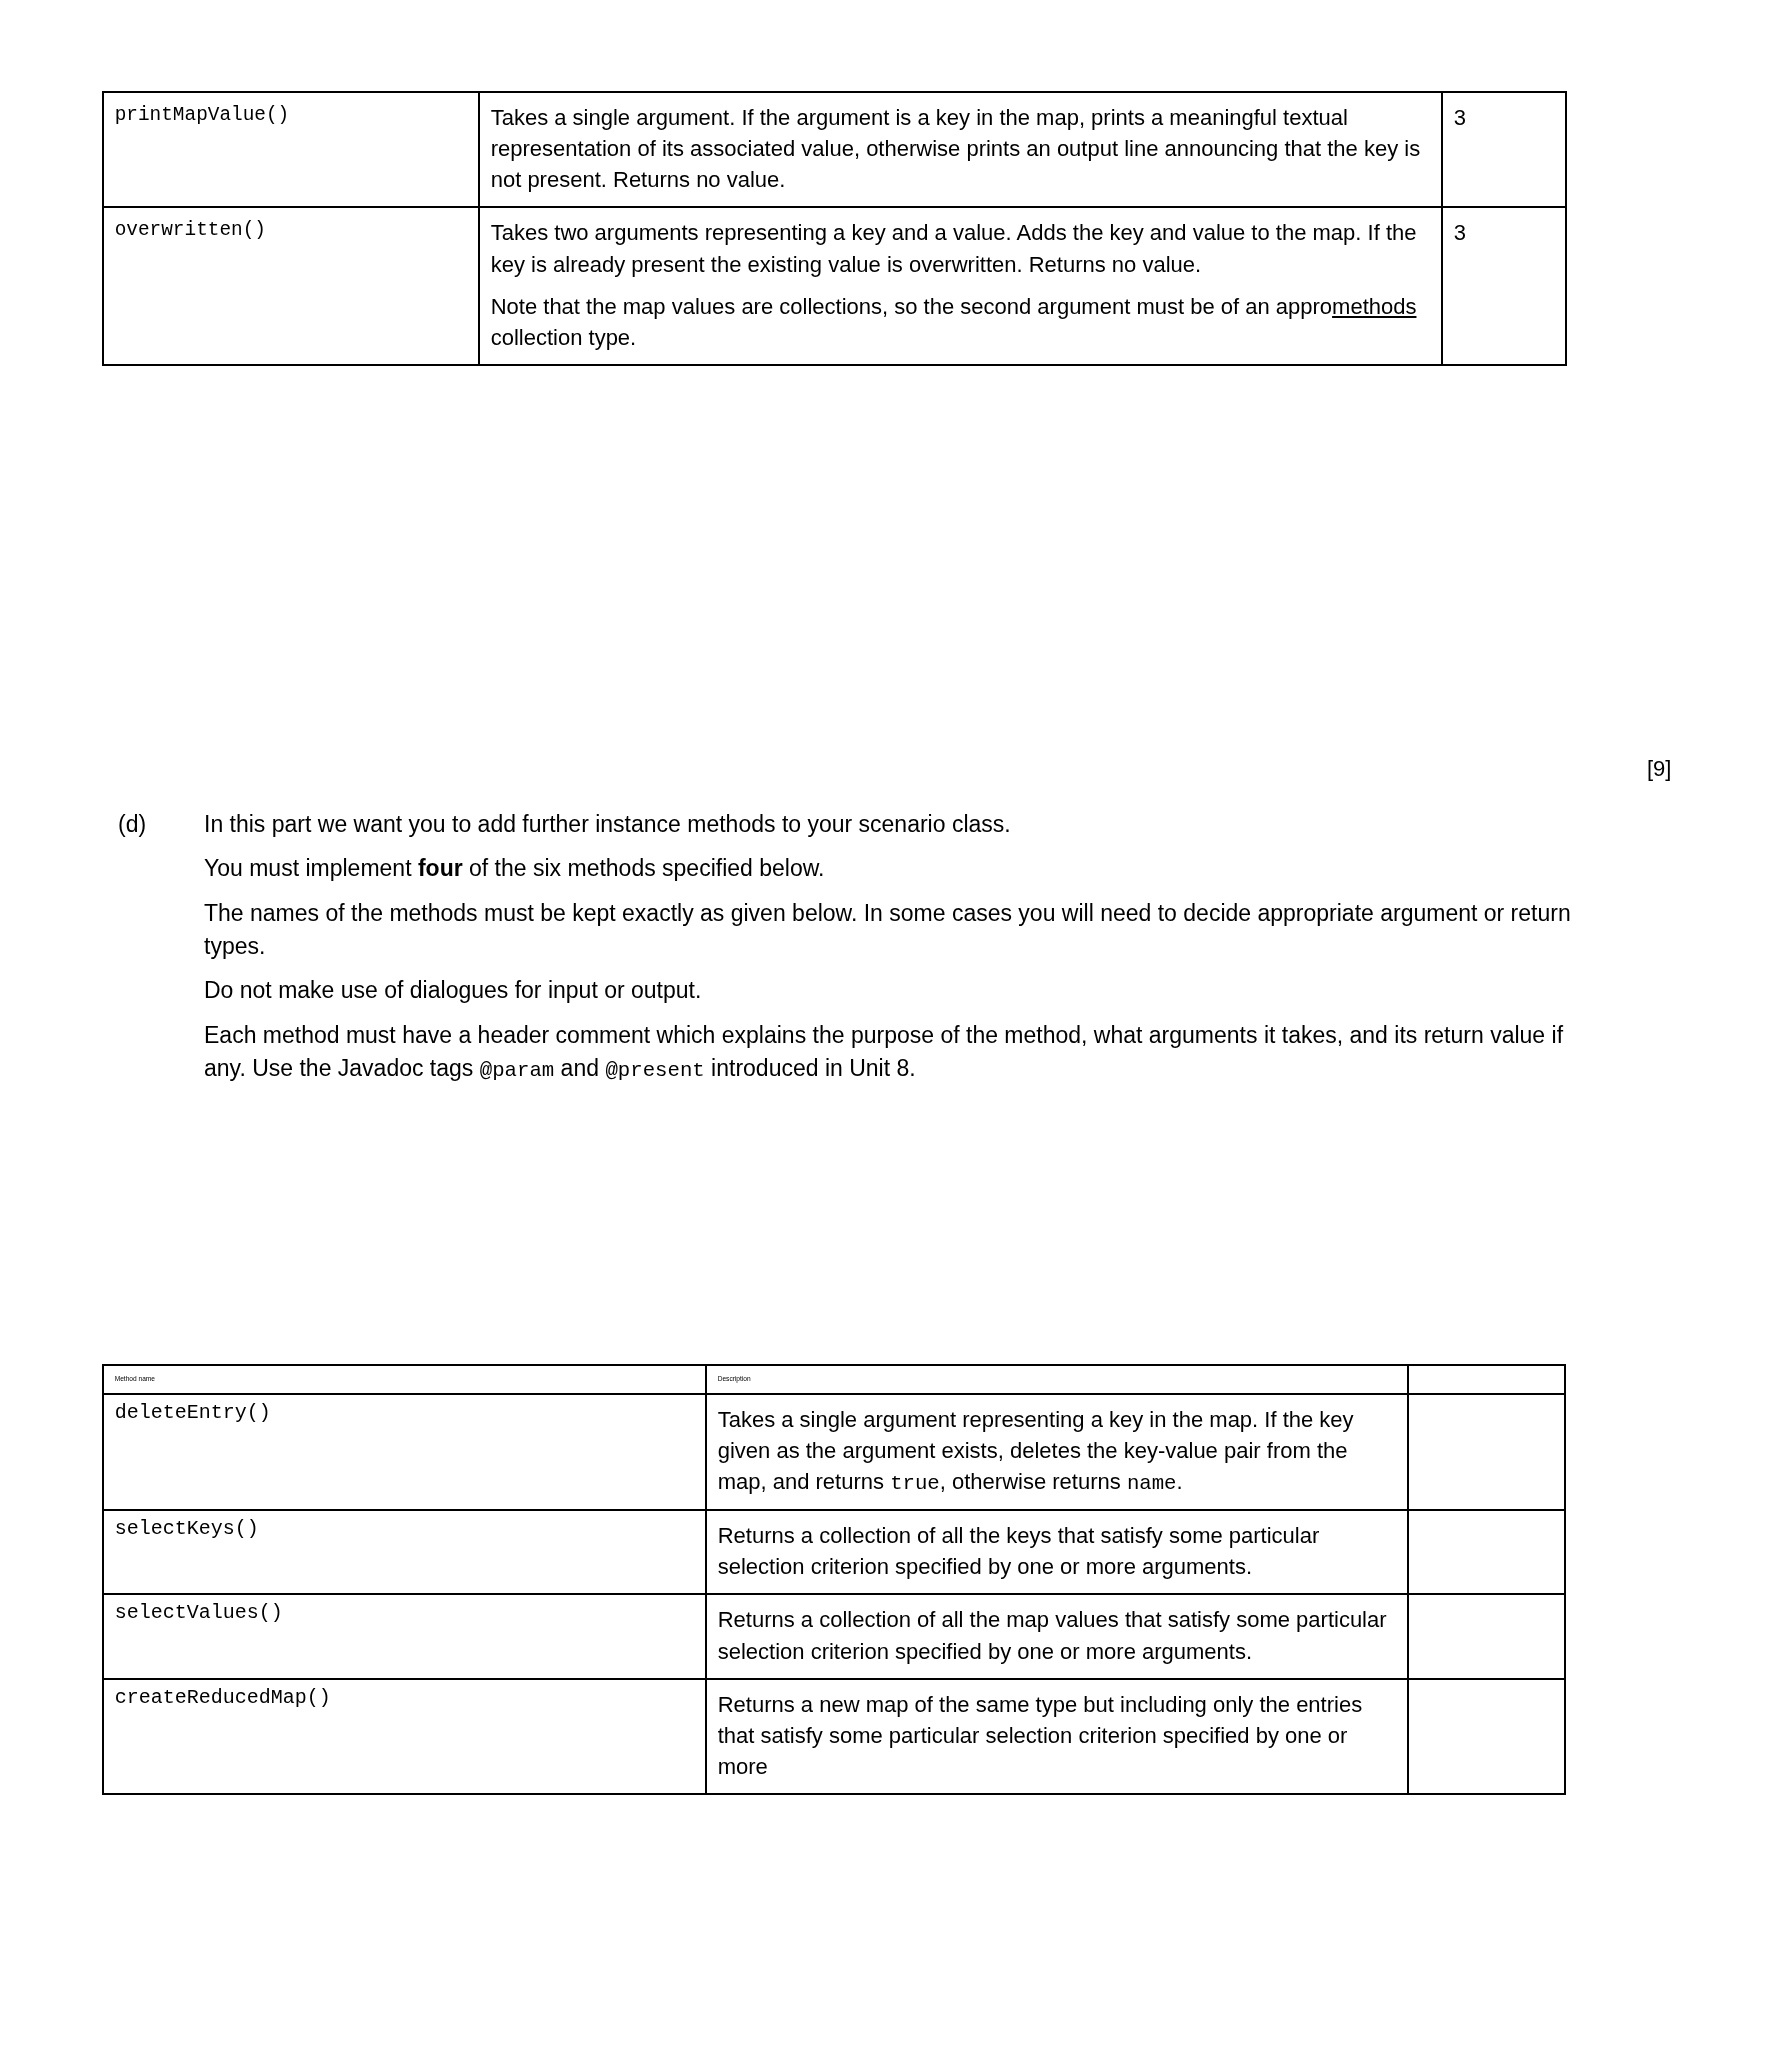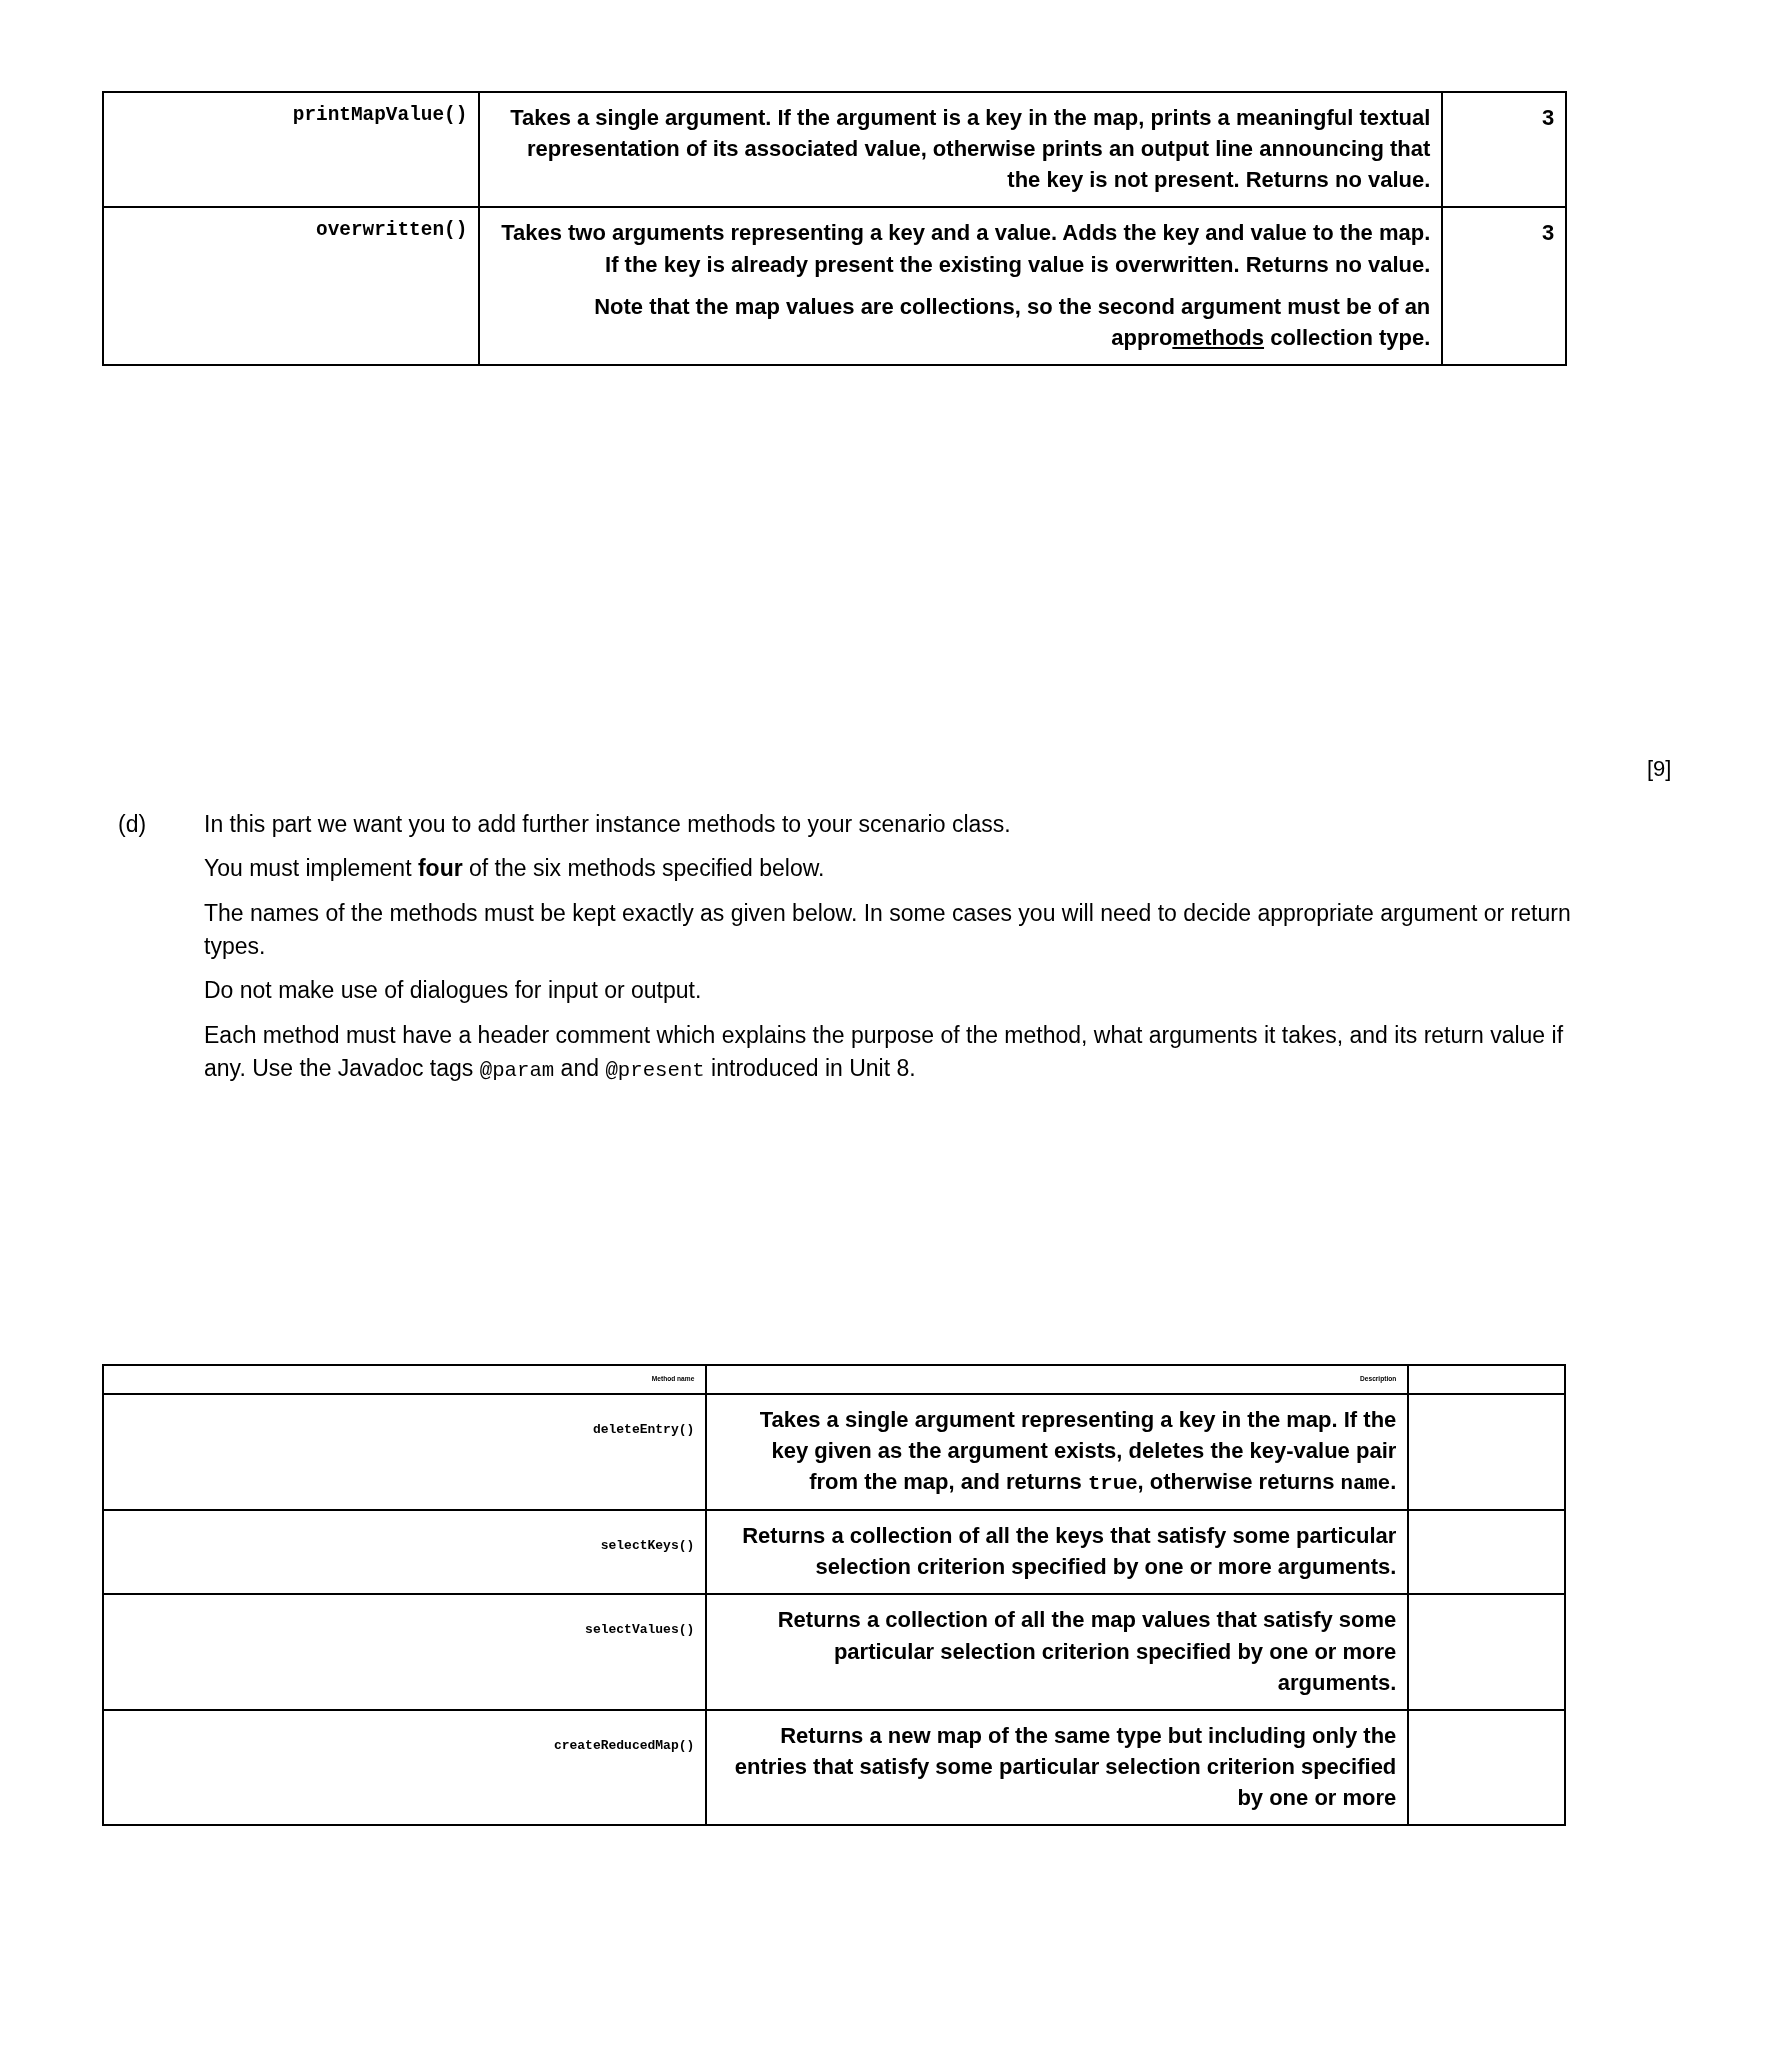--- a/index.html
+++ b/index.html
@@ -24,22 +24,22 @@
   
   table.doc-table {
     border-collapse: collapse;
     table-layout: fixed;
     border: 2.1px solid #000;
   }
   table.doc-table td, table.doc-table th {
     border: 2.1px solid #000;
     vertical-align: top;
     padding: 9px 10.7px 10.7px 10.7px;
-    text-align: right;
-    font-weight: bold;
+    text-align: left;
+    font-weight: normal;
   }
 
   
   .table1 {
     position: absolute;
     left: 102px;
     top: 91px;
     width: 1463px;
   }
   .table1 .c-name  { width: 376px; }
@@ -111,23 +111,23 @@
     position: absolute;
     left: 102px;
     top: 1364px;
     width: 1463px;
   }
   .table2 .c-name { width: 603px; }
   .table2 .c-desc { width: 702px; }
   .table2 .c-blank { width: 157px; }
   .table2 td.nm {
     font-family: "Liberation Mono", monospace;
-    font-size: 13px;
+    font-size: 20px;
     line-height: 1.35;
-    padding-top: 26px;
+    padding-top: 4px;
   }
   .table2 td.ds {
     font-size: 22px;
     line-height: 1.42;
   }
   .table2 td.bl { }
   .hdr-row td { padding-top: 10px; padding-bottom: 9px; }
 </style>
 </head>
 <body>

